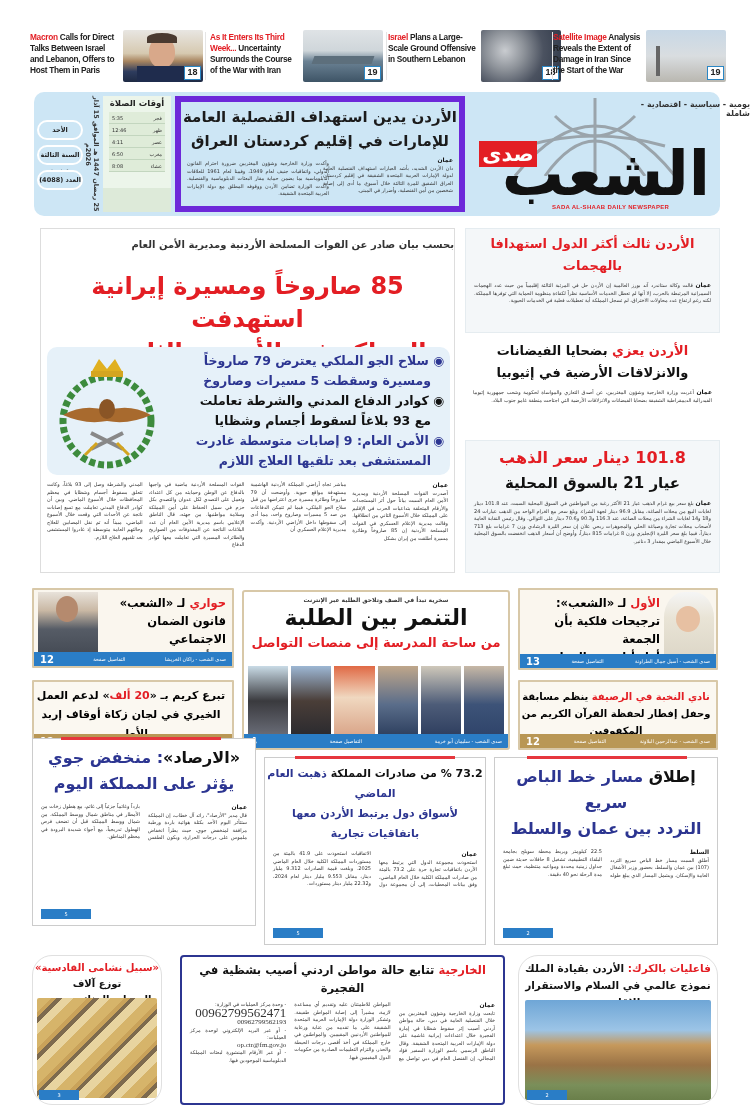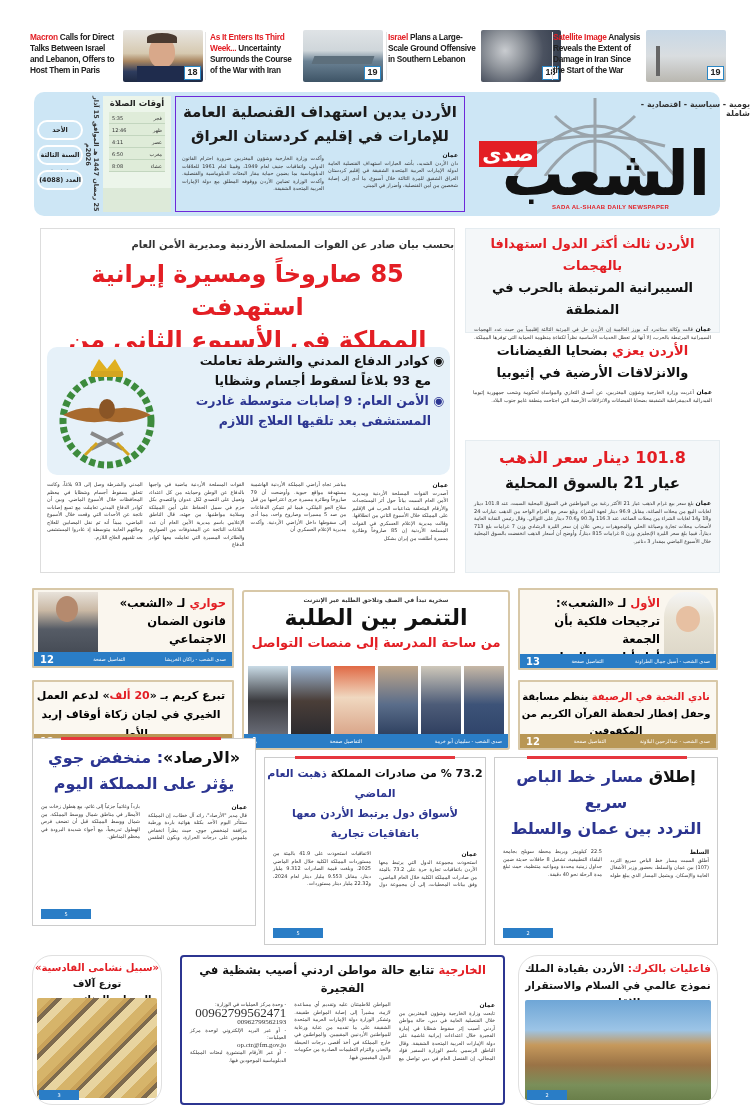--- a/index.html
+++ b/index.html
@@ -11,36 +11,36 @@
   .en-teaser .pg { position: absolute; right: 2px; bottom: 2px; width: 17px; height: 14px; background: #fff; border: 1.5px solid #2a86c4; font-size: 9px; font-weight: bold; text-align: center; line-height: 11px; color: #222; font-family: "Liberation Sans", sans-serif; }
   .vsep { position: absolute; top: 32px; width: 1px; height: 48px; background: #e5e5e5; }
 
   .masthead { position: absolute; left: 34px; top: 92px; width: 686px; height: 124px; background: #cde6f5; border-radius: 10px; }
   .globe { position: absolute; left: 495px; top: 96px; width: 200px; height: 80px; }
   .tagline { position: absolute; left: 630px; top: 100px; font-size: 8px; color: #333; font-weight: bold; direction: rtl; }
   .logo-red { position: absolute; left: 479px; top: 141px; width: 58px; height: 26px; background: #e31e24; color: #fff; font-size: 21px; font-weight: bold; text-align: center; line-height: 26px; }
   .logo-black { position: absolute; left: 480px; top: 140px; width: 230px; height: 68px; color: #111; font-family: "DejaVu Sans", sans-serif; font-weight: bold; font-size: 62px; line-height: 68px; text-align: right; letter-spacing: -3px; direction: rtl; }
   .logo-sub { position: absolute; left: 552px; top: 204px; font-size: 6px; color: #e31e24; font-weight: bold; font-family: "Liberation Sans", sans-serif; letter-spacing: 0.3px; }
 
-  .lead-top { position: absolute; left: 175px; top: 96px; width: 290px; height: 116px; background: #cde6f5; border: 1px solid #6d28d9; }
+  .lead-top { position: absolute; left: 175px; top: 96px; width: 290px; height: 116px; background: #cde6f5; border: 6px solid #6d28d9; }
   .lead-top h1 { font-size: 15px; line-height: 24px; color: #1b1b1b; font-weight: bold; text-align: center; padding-top: 3px; direction: rtl; }
   .body-txt { font-size: 5px; line-height: 7.5px; color: #333; direction: rtl; text-align: justify; }
   .body-txt b { color: #111; font-size: 6px; }
 
   .prayer { position: absolute; left: 103px; top: 96px; width: 68px; height: 116px; background: #ecf5ea; }
   .prayer h3 { font-size: 8.5px; font-weight: bold; text-align: center; direction: rtl; padding-top: 2px; color: #222; }
   .prayer .row { margin: 0 6px; height: 12px; display: flex; justify-content: space-between; border-bottom: 1px solid #c3d6bf; font-size: 5px; line-height: 12px; color: #333; padding: 0 3px; background: #dfecd9; }
   .mosque { position: absolute; bottom: 0; left: 0; width: 68px; height: 24px; background: #d7e6d1; opacity: .7; }
 
   .date-col { position: absolute; left: 82px; top: 96px; width: 18px; height: 116px; writing-mode: vertical-rl; font-size: 6.5px; color: #333; font-weight: bold; text-align: center; direction: rtl; }
   .pill { position: absolute; left: 37px; width: 46px; height: 20px; border: 2px solid #fff; border-radius: 10px; background: #cde6f5; font-size: 6.5px; font-weight: bold; text-align: center; line-height: 16px; color: #222; direction: rtl; }
 
   .main-lead { position: absolute; left: 40px; top: 228px; width: 415px; height: 345px; background: #fff; border: 1px solid #ddd; }
   .kicker { font-size: 10px; color: #333; text-align: right; direction: rtl; font-weight: bold; margin-top: 10px; }
-  .big-red { font-size: 24px; line-height: 33px; color: #e31e24; font-weight: bold; text-align: center; direction: rtl; margin-top: 8px; }
+  .big-red { font-size: 24px; line-height: 33px; color: #e31e24; font-weight: bold; text-align: center; direction: rtl; margin-top: 20px; }
   .bullets { position: absolute; left: 6px; top: 118px; width: 403px; height: 128px; background: #e6f1f9; border-radius: 10px; }
   .bullets .lines { position: absolute; right: 6px; top: 4px; width: 290px; direction: rtl; font-size: 12.5px; line-height: 20px; font-weight: bold; }
   .bullets .b { color: #2c3591; }
   .bullets .k { color: #111; }
   .emblem { position: absolute; left: 8px; top: 4px; width: 105px; height: 120px; }
 
   .side-box { position: absolute; left: 465px; width: 255px; background: #f4f7f9; border: 1px solid #e5ecf0; }
   .side-box h2 { font-size: 13px; line-height: 22px; text-align: center; font-weight: bold; direction: rtl; }
 
   .feat { position: absolute; border-radius: 1px; border: 2px solid #d8c8a8; background: #fbf8f1; overflow: hidden; }
@@ -158,35 +158,35 @@
     <svg class="emblem" viewBox="0 0 105 120">
       <circle cx="52" cy="70" r="44" fill="none" stroke="#3d8b3d" stroke-width="7" stroke-dasharray="6 3"></circle>
       <path d="M36 22 L44 8 L52 18 L60 8 L68 22 Z" fill="#e0b020"></path>
       <rect x="36" y="20" width="32" height="6" fill="#d4a520"></rect>
       <path d="M8 64 Q30 52 52 60 Q74 52 96 64 Q74 74 52 70 Q30 74 8 64 Z" fill="#a86a2e"></path>
       <ellipse cx="52" cy="58" rx="8" ry="10" fill="#8a5526"></ellipse>
       <path d="M36 98 L68 82 M36 82 L68 98" stroke="#888" stroke-width="4"></path>
       <path d="M30 104 L42 92 M74 104 L62 92" stroke="#d4a520" stroke-width="3"></path>
     </svg>
     <div class="lines">
+      <div class="b">◉ <span>سلاح الجو الملكي يعترض 79 صاروخاً</span><br>&nbsp;&nbsp;&nbsp;<span>ومسيرة وسقطت 5 مسيرات وصاروخ</span></div>
       <div class="k">◉ <span>كوادر الدفاع المدني والشرطة تعاملت</span><br>&nbsp;&nbsp;&nbsp;<span>مع 93 بلاغاً لسقوط أجسام وشظايا</span></div>
       <div class="b">◉ <span>الأمن العام: 9 إصابات متوسطة غادرت</span><br>&nbsp;&nbsp;&nbsp;<span>المستشفى بعد تلقيها العلاج اللازم</span></div>
     </div>
   </div>
   <div style="position:absolute;left:6px;right:6px;top:252px;height:86px;display:flex;flex-direction:row-reverse;gap:6px">
     <div class="body-txt" style="flex:1"><b>عمان</b><br><span>أصدرت القوات المسلحة الأردنية ومديرية الأمن العام السبت بياناً حول أثر المستجدات والأرقام المتعلقة بتداعيات الحرب في الإقليم على المملكة خلال الأسبوع الثاني من انطلاقها. وقالت مديرية الإعلام العسكري في القوات المسلحة الأردنية إن 85 صاروخاً وطائرة مسيرة أطلقت من إيران بشكل</span></div>
     <div class="body-txt" style="flex:1">مباشر تجاه أراضي المملكة الأردنية الهاشمية مستهدفة مواقع حيوية. وأوضحت أن 79 صاروخاً وطائرة مسيرة جرى اعتراضها من قبل سلاح الجو الملكي، فيما لم تتمكن الدفاعات من صد 5 مسيرات وصاروخ واحد، مما أدى إلى سقوطها داخل الأراضي الأردنية. وأكدت مديرية الإعلام العسكري أن</div>
     <div class="body-txt" style="flex:1">القوات المسلحة الأردنية ماضية في واجبها بالدفاع عن الوطن وحمايته من كل اعتداء، وتعمل على التصدي لكل عدوان والتصدي بكل حزم في سبيل الحفاظ على أمن المملكة وسلامة مواطنيها. من جهته، قال الناطق الإعلامي باسم مديرية الأمن العام أن عدد البلاغات الناتجة عن المقذوفات من الصواريخ والطائرات المسيرة التي تعاملت معها كوادر الدفاع</div>
     <div class="body-txt" style="flex:1">المدني والشرطة وصل إلى 93 بلاغاً، وكانت تتعلق بسقوط أجسام وشظايا في معظم المحافظات خلال الأسبوع الماضي. وبين أن كوادر الدفاع المدني تعاملت مع تسع إصابات ناتجة عن الأحداث التي وقعت خلال الأسبوع الماضي، مبيناً أنه تم نقل المصابين للعلاج وحالتهم العامة متوسطة إذ غادروا المستشفى بعد تلقيهم العلاج اللازم.</div>
   </div>
 </div>
 
 <div class="side-box" style="top:228px;height:105px">
   <h2 style="color:#e31e24;margin-top:4px">الأردن ثالث أكثر الدول استهدافا بالهجمات</h2>
-  <h2 style="color:#111">السيبرانية المرتبطة بالحرب في المنطقة</h2>
   <div class="body-txt" style="padding:4px 8px"><b>عمان</b> <span>قالت وكالة ستاندرد آند بورز العالمية إن الأردن حل في المرتبة الثالثة إقليمياً من حيث عدد الهجمات السيبرانية المرتبطة بالحرب، إلا أنها لم تعطل الخدمات الأساسية نظراً لكفاءة منظومة الحماية التي توفرها المملكة. لكنه رغم ارتفاع عدد محاولات الاختراق، لم تسجل المملكة أية تعطيلات فعلية في الخدمات الحيوية.</span></div>
 </div>
 
 <div class="side-box" style="top:340px;height:95px;background:#fff;border:none">
   <h2 style="color:#111"><span style="color:#e31e24">الأردن يعزي</span><span> بضحايا الفيضانات</span></h2>
   <h2 style="color:#111">والانزلاقات الأرضية في إثيوبيا</h2>
   <div class="body-txt" style="padding:4px 8px"><b>عمان</b> <span>أعربت وزارة الخارجية وشؤون المغتربين، عن أصدق التعازي والمواساة لحكومة وشعب جمهورية إثيوبيا الفيدرالية الديمقراطية الشقيقة بضحايا الفيضانات والانزلاقات الأرضية التي اجتاحت منطقة غامو جنوب البلاد.</span></div>
 </div>
 
 <div class="side-box" style="top:440px;height:133px">

